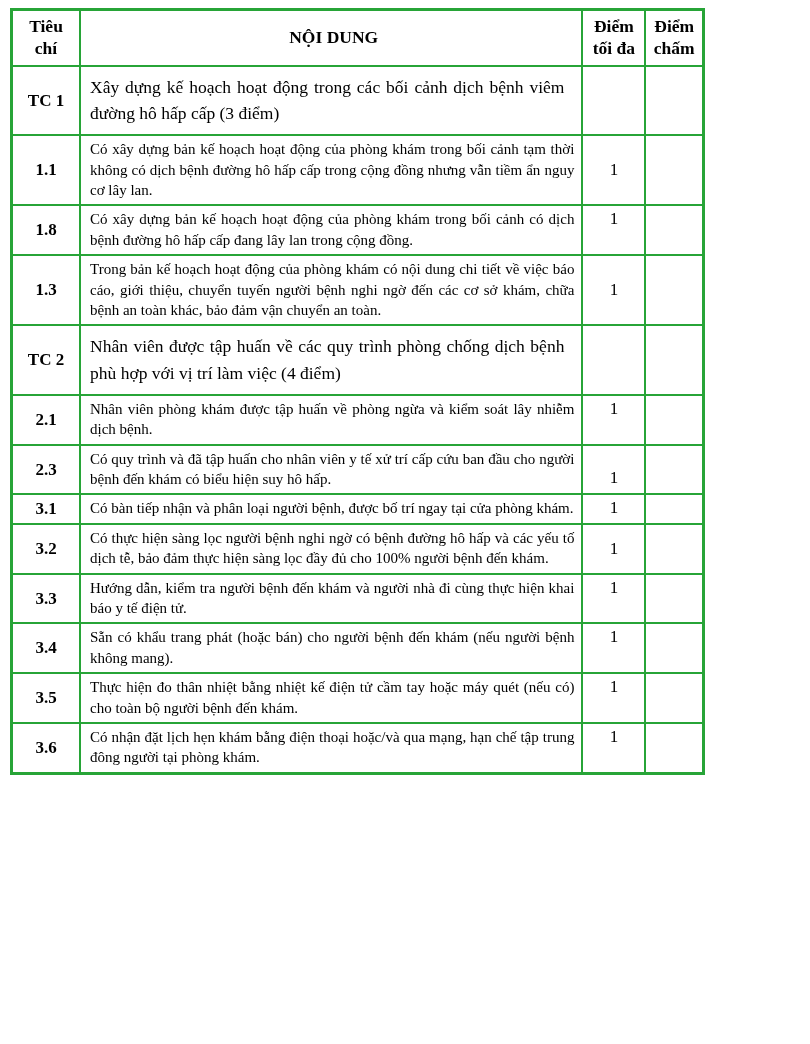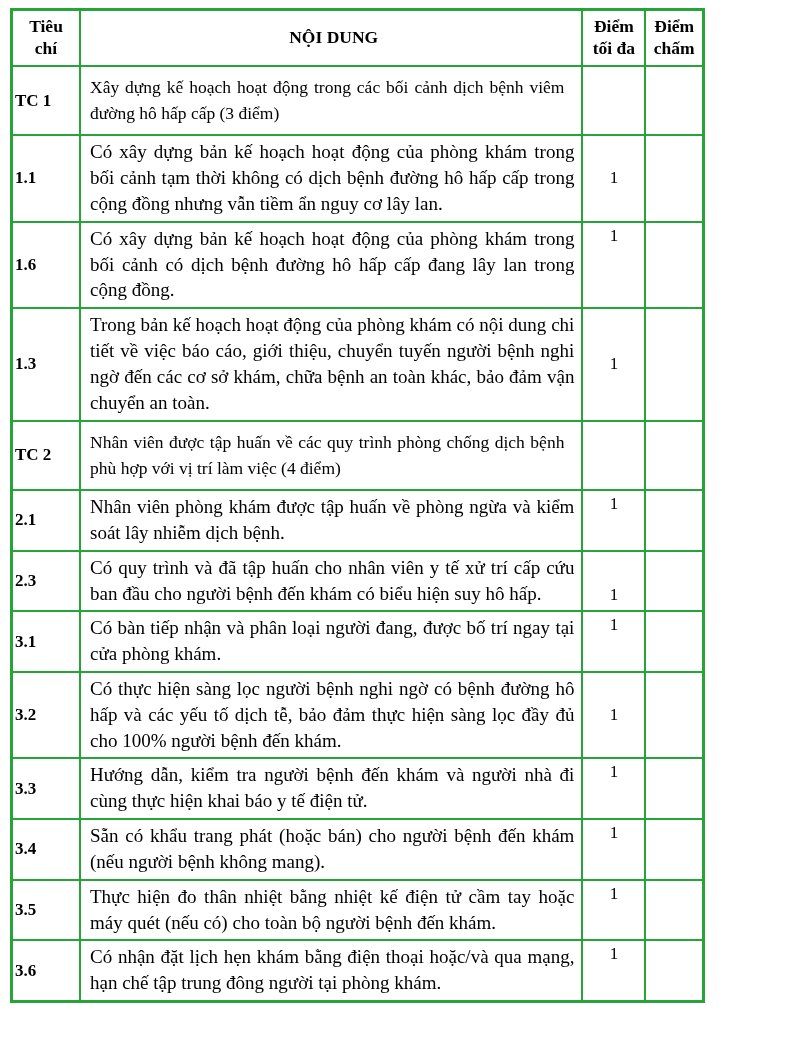--- a/index.html
+++ b/index.html
@@ -31,25 +31,26 @@
     text-align: center;
     vertical-align: middle;
     line-height: 1.25;
     padding: 5px 4px;
   }
   th.criteria-h { padding: 5px 13px; }
   th.content-h  { text-align: center; padding-left: 9px; }
   td.id {
     font-weight: bold;
     font-size: 17px;
+    text-align: center;
     vertical-align: middle;
     padding: 2px;
   }
   td.content {
-    font-size: 19px;
+    font-size: 15px;
     line-height: 1.36;
     text-align: justify;
     vertical-align: middle;
     padding: 3px 7px 4px 9px;
   }
   tr.section td.content {
     font-weight: normal;
     font-size: 17.5px;
     line-height: 1.5;
     padding: 7px 17px 8px 9px;
@@ -90,21 +91,21 @@
         <td class="max"></td>
         <td class="given"></td>
       </tr>
       <tr>
         <td class="id">1.1</td>
         <td class="content">Có xây dựng bản kế hoạch hoạt động của phòng khám trong bối cảnh tạm thời không có dịch bệnh đường hô hấp cấp trong cộng đồng nhưng vẫn tiềm ẩn nguy cơ lây lan.</td>
         <td class="max v-mid">1</td>
         <td class="given"></td>
       </tr>
       <tr>
-        <td class="id">1.6</td>
+        <td class="id">1.8</td>
         <td class="content">Có xây dựng bản kế hoạch hoạt động của phòng khám trong bối cảnh có dịch bệnh đường hô hấp cấp đang lây lan trong cộng đồng.</td>
         <td class="max v-top">1</td>
         <td class="given"></td>
       </tr>
       <tr>
         <td class="id">1.3</td>
         <td class="content">Trong bản kế hoạch hoạt động của phòng khám có nội dung chi tiết về việc báo cáo, giới thiệu, chuyển tuyến người bệnh nghi ngờ đến các cơ sở khám, chữa bệnh an toàn khác, bảo đảm vận chuyển an toàn.</td>
         <td class="max v-mid">1</td>
         <td class="given"></td>
       </tr>
@@ -121,21 +122,21 @@
         <td class="given"></td>
       </tr>
       <tr>
         <td class="id">2.3</td>
         <td class="content">Có quy trình và đã tập huấn cho nhân viên y tế xử trí cấp cứu ban đầu cho người bệnh đến khám có biểu hiện suy hô hấp.</td>
         <td class="max v-bot">1</td>
         <td class="given"></td>
       </tr>
       <tr>
         <td class="id">3.1</td>
-        <td class="content">Có bàn tiếp nhận và phân loại người đang, được bố trí ngay tại cửa phòng khám.</td>
+        <td class="content">Có bàn tiếp nhận và phân loại người bệnh, được bố trí ngay tại cửa phòng khám.</td>
         <td class="max v-top">1</td>
         <td class="given"></td>
       </tr>
       <tr>
         <td class="id">3.2</td>
         <td class="content">Có thực hiện sàng lọc người bệnh nghi ngờ có bệnh đường hô hấp và các yếu tố dịch tễ, bảo đảm thực hiện sàng lọc đầy đủ cho 100% người bệnh đến khám.</td>
         <td class="max v-mid">1</td>
         <td class="given"></td>
       </tr>
       <tr>

